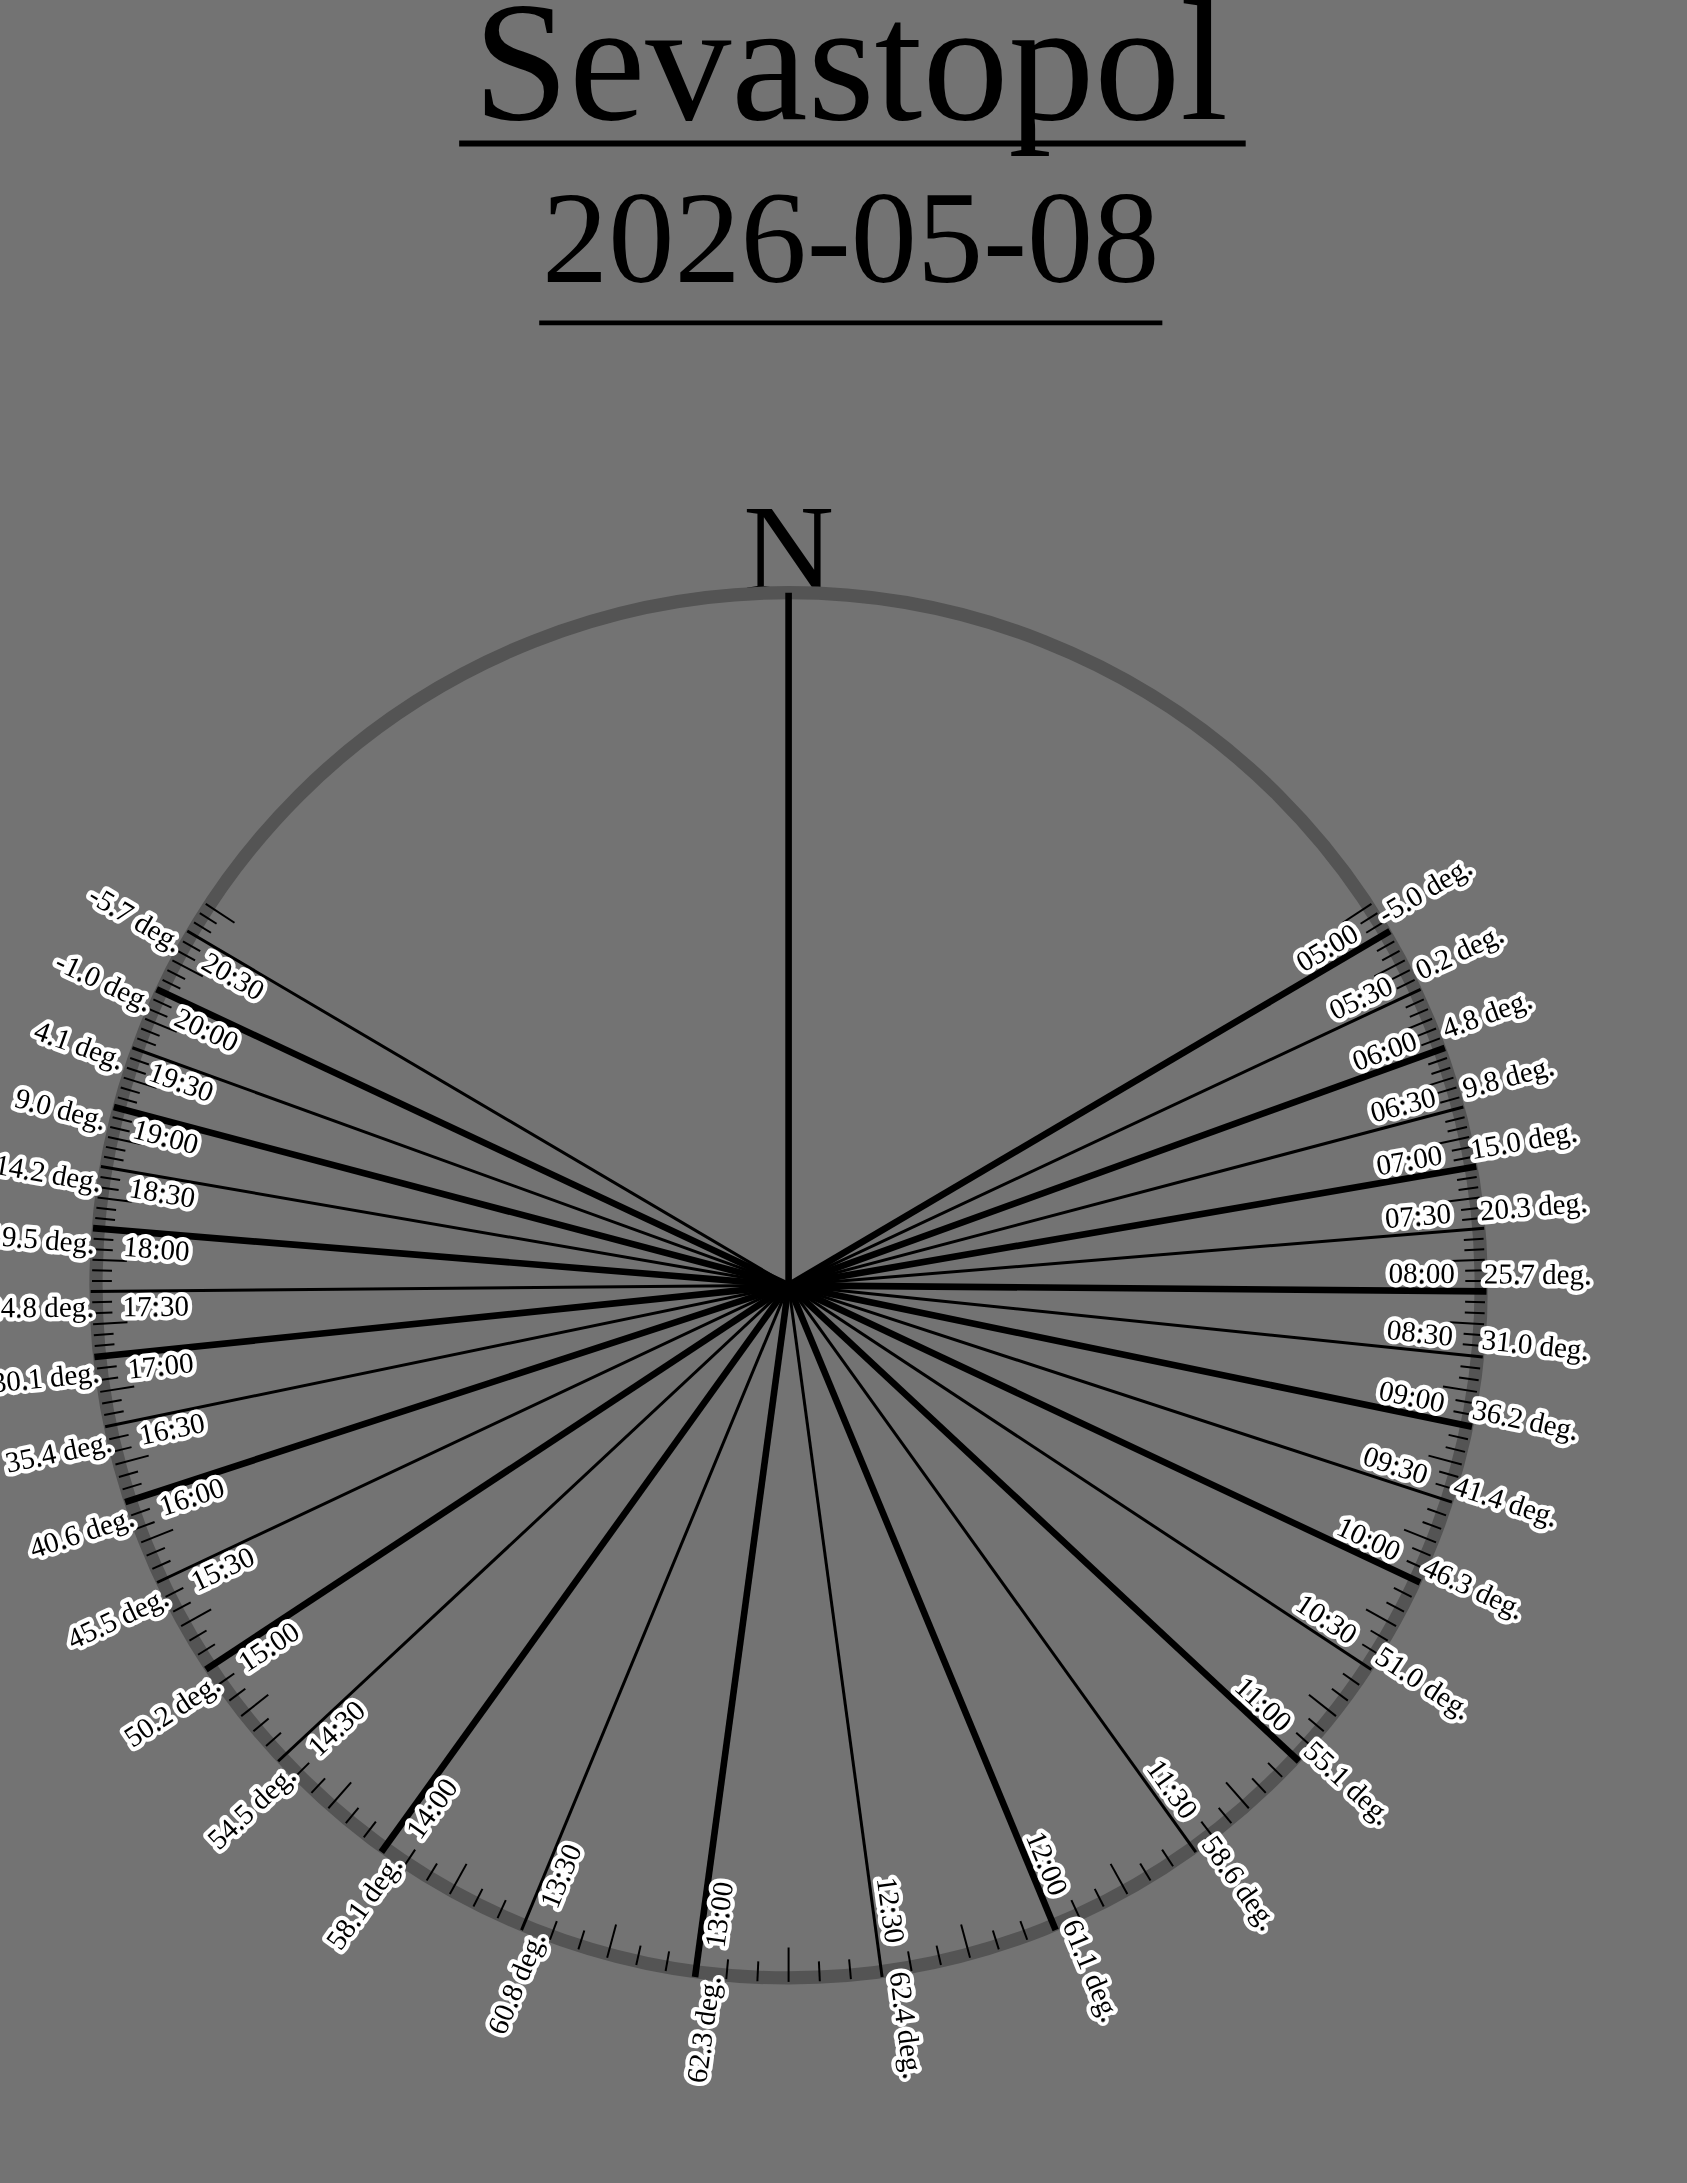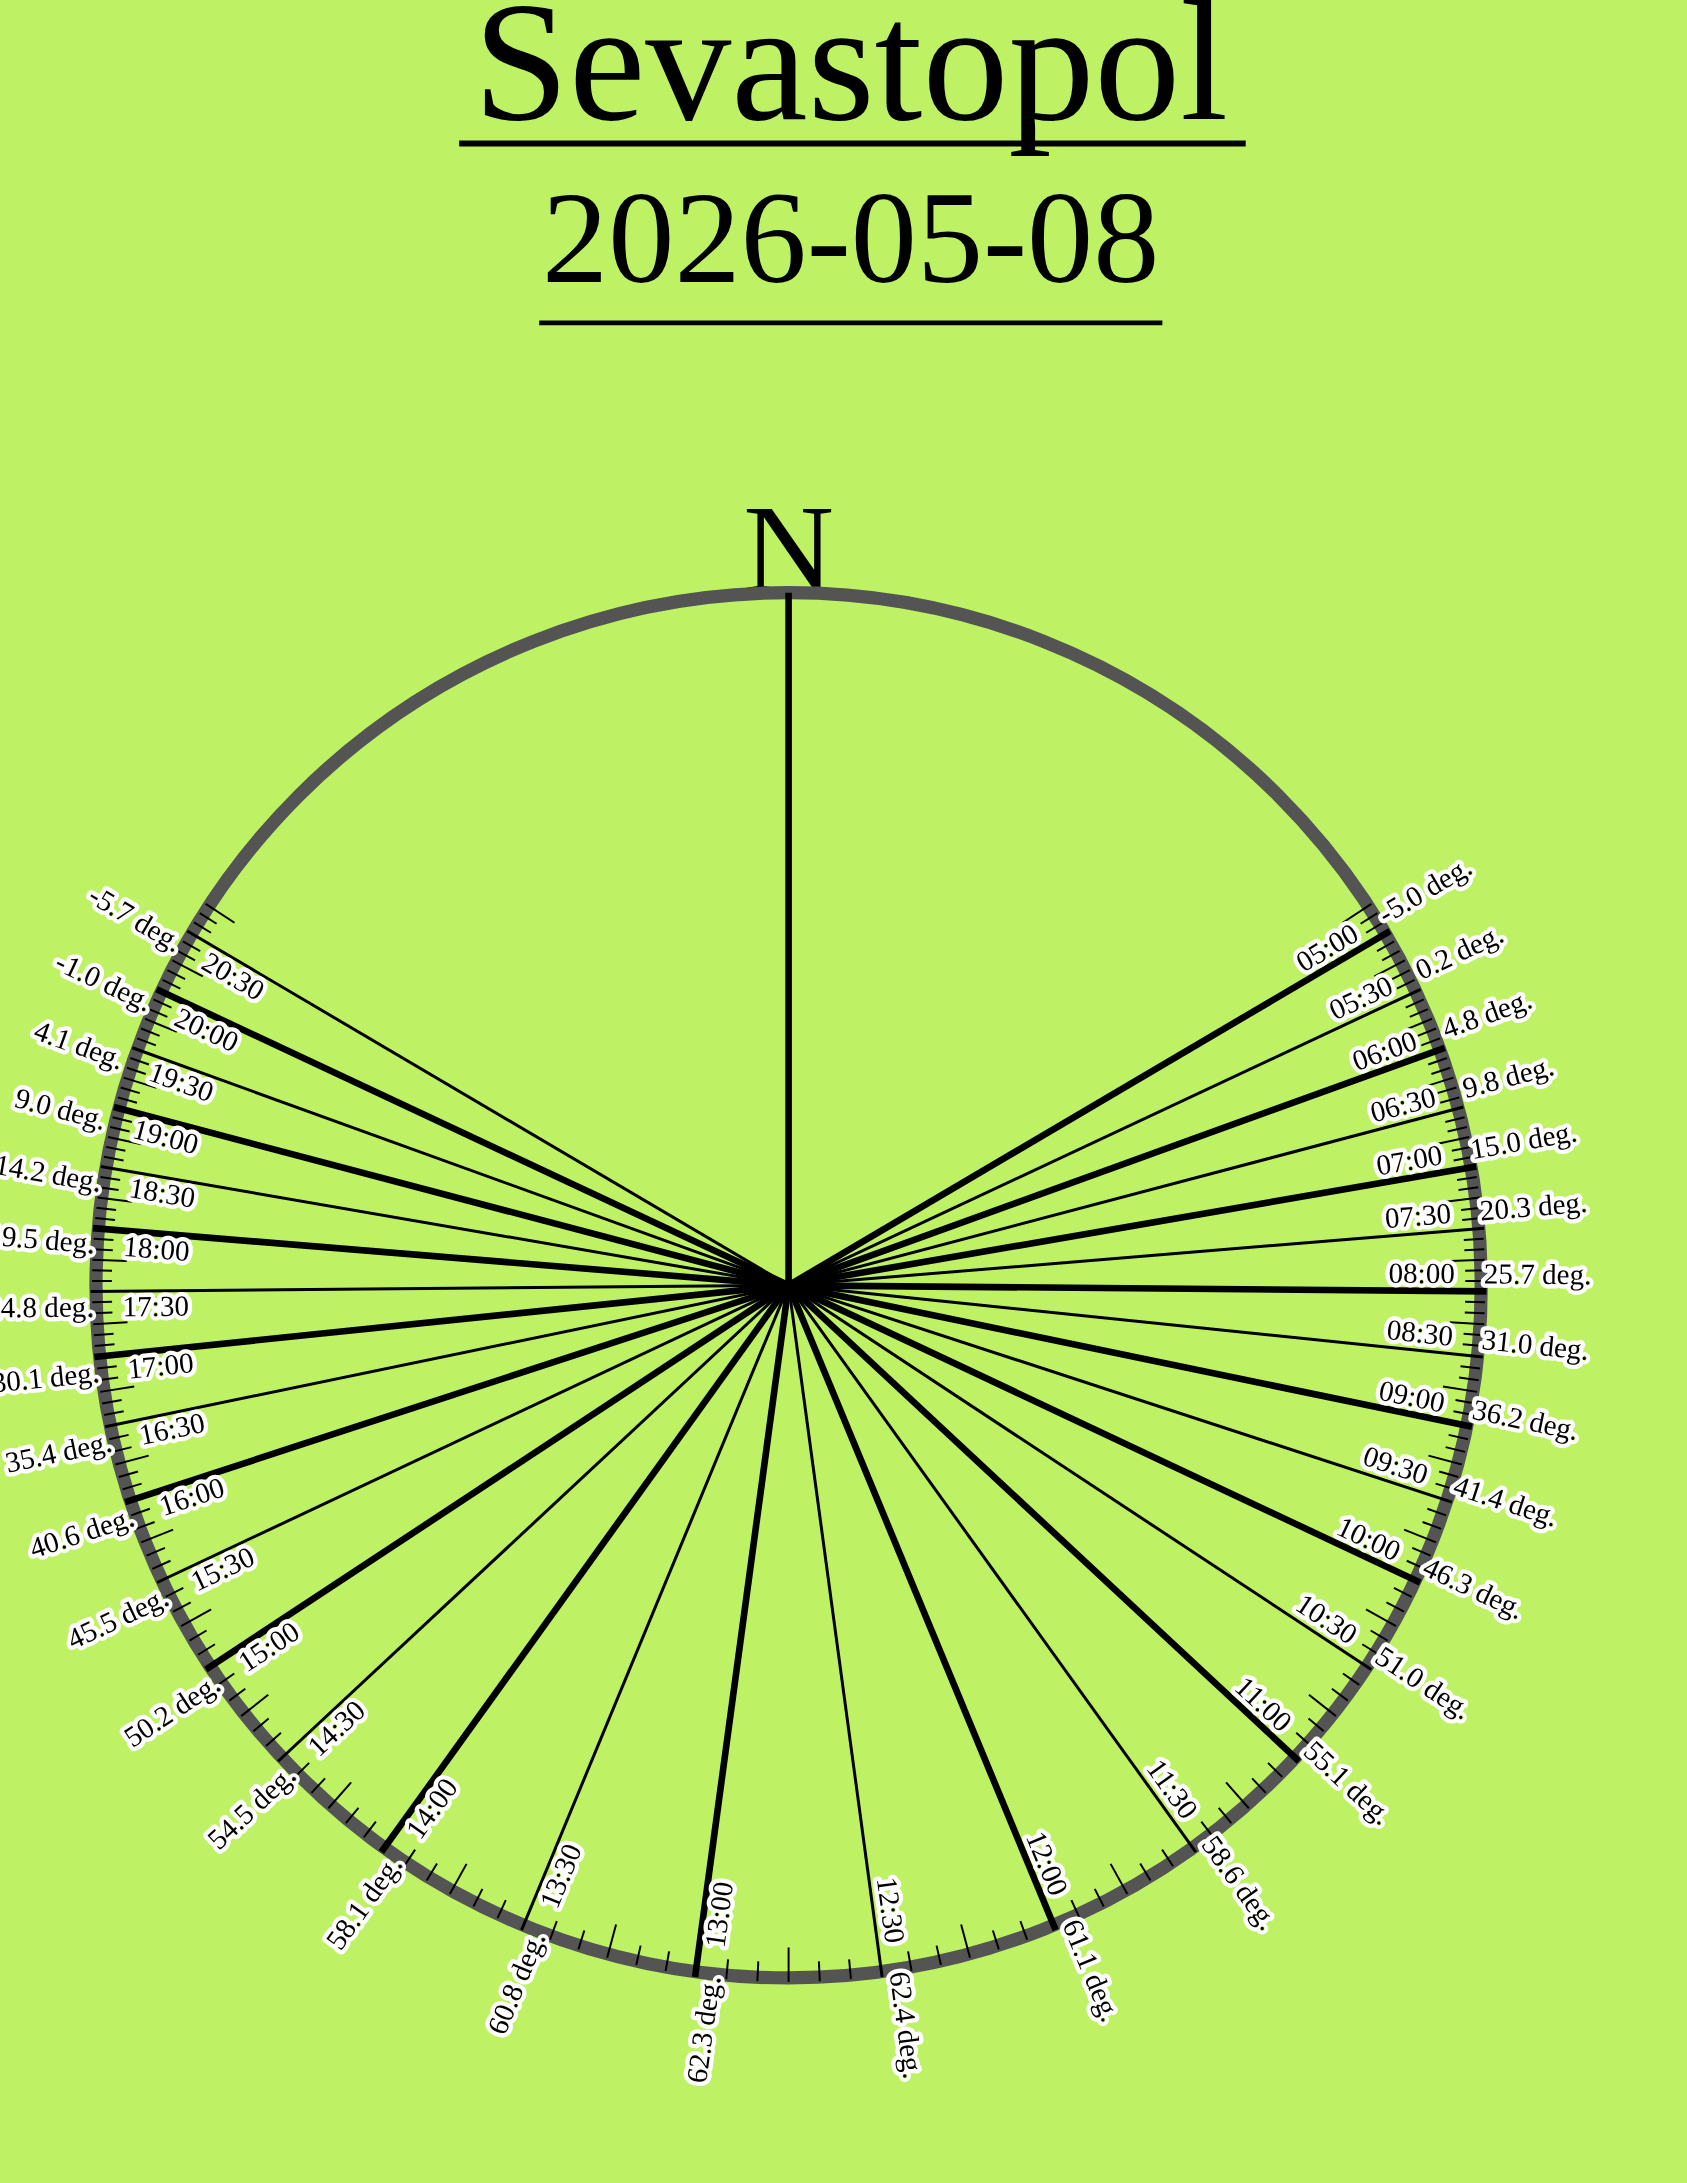--- a/index.html
+++ b/index.html
@@ -1,20 +1,20 @@
 <!DOCTYPE html>
 <html style="font-size:10.6px"><head>
 <meta charset="utf-8">
 <style>
   html, body { margin: 0; padding: 0; background: #ffffff; }
   .page {
     position: relative;
     width: 1687px;
     height: 2183px;
-    background: #bef264;
+    background: #737373;
     font-family: "Liberation Serif", serif;
     overflow: hidden;
   }
   svg { display: block; width: 1687px; height: 2183px; }
   .title-text {
     font-family: "Liberation Serif", serif;
     font-size: 260px;
     text-anchor: middle;
     fill: #000000;
   }

